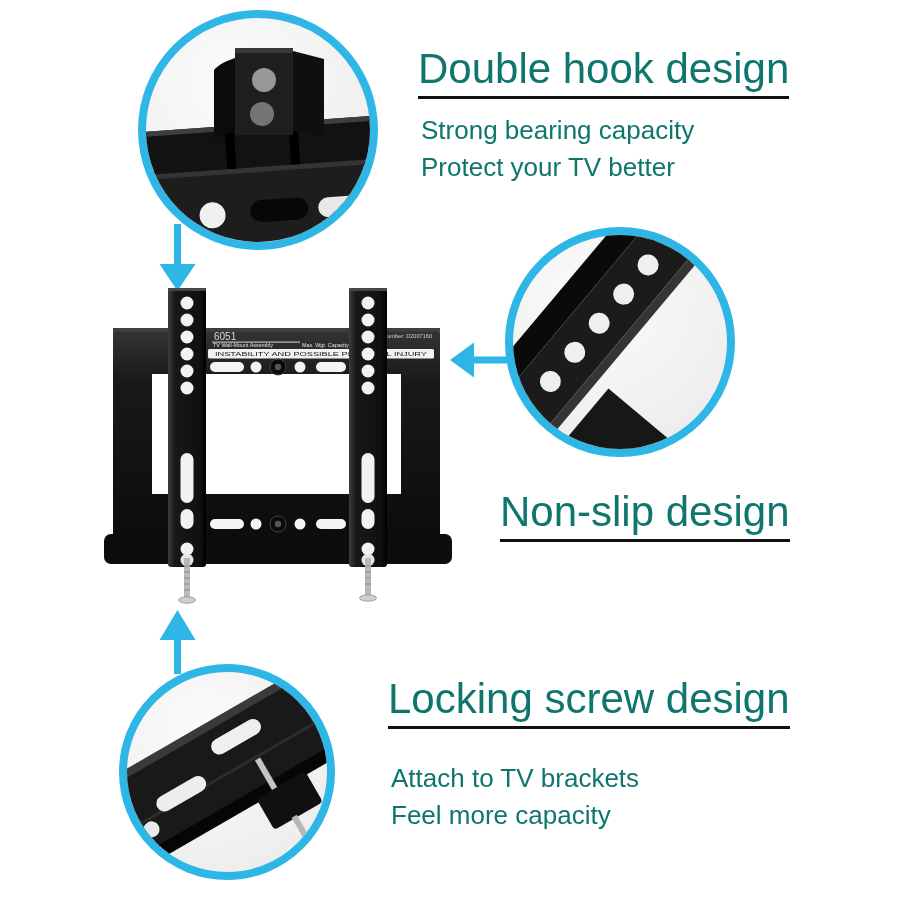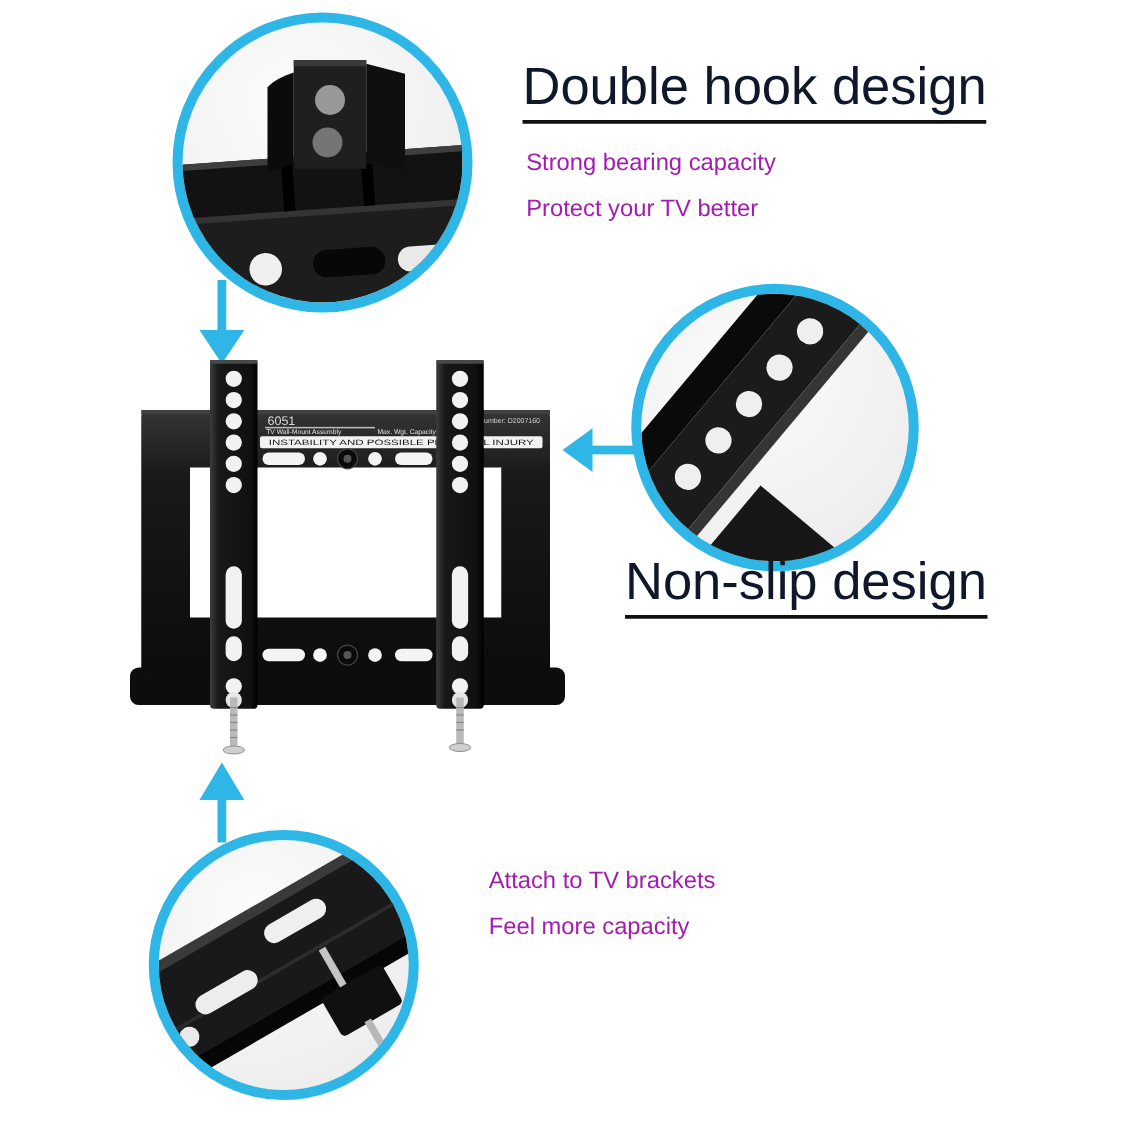--- a/index.html
+++ b/index.html
@@ -21,30 +21,30 @@
   #circle-hook{left:138px;top:10px;width:240px;height:240px;}
   #circle-nonslip{left:505px;top:227px;width:230px;height:230px;}
   #circle-screw{left:119px;top:664px;width:216px;height:216px;}
   
   #arrow-layer{position:absolute;left:0;top:0;width:900px;height:900px;color:var(--accent,#2eb6e6);pointer-events:none;}
   
   #product{position:absolute;left:100px;top:282px;width:360px;height:330px;}
   
   .feature{position:absolute;}
   .feature .title{
-    display:inline-block;font-size:42px;font-weight:400;color:#0f172a;
+    display:inline-block;font-size:42px;font-weight:400;color:#0f766e;
     letter-spacing:0px;line-height:1.08;
     border-bottom:3px solid #101010;padding-bottom:5px;
   }
   .feature .lines{margin-top:13px;}
-  .feature .line{font-size:19px;color:#a21caf;line-height:37px;white-space:nowrap;}
+  .feature .line{font-size:26px;color:#0f766e;line-height:37px;white-space:nowrap;}
   #feature-hook{left:418px;top:46px;}
-  #feature-nonslip{left:500px;top:442px;}
+  #feature-nonslip{left:500px;top:489px;}
   #feature-screw{left:388px;top:676px;}
-  #feature-screw .lines{margin-top:10px;}
+  #feature-screw .lines{margin-top:31px;}
   #feature-hook .line, #feature-nonslip .line, #feature-screw .line{padding-left:3px;}
 </style>
 </head>
 <body>
 
 <div class="stage">
 
   <svg id="arrow-layer" viewBox="0 0 900 900">
     <g fill="currentColor">
       <rect x="174" y="224" width="7" height="42"></rect>
@@ -237,19 +237,20 @@
     </div>
   </div>
 
   <div class="feature" id="feature-nonslip">
     <div class="title">Non-slip design</div>
     <div class="lines">
     </div>
   </div>
 
   <div class="feature" id="feature-screw">
+    <div class="title">Locking screw design</div>
     <div class="lines">
       <div class="line">Attach to TV brackets</div>
       <div class="line">Feel more capacity</div>
     </div>
   </div>
 
 </div>
 
 </body></html>

